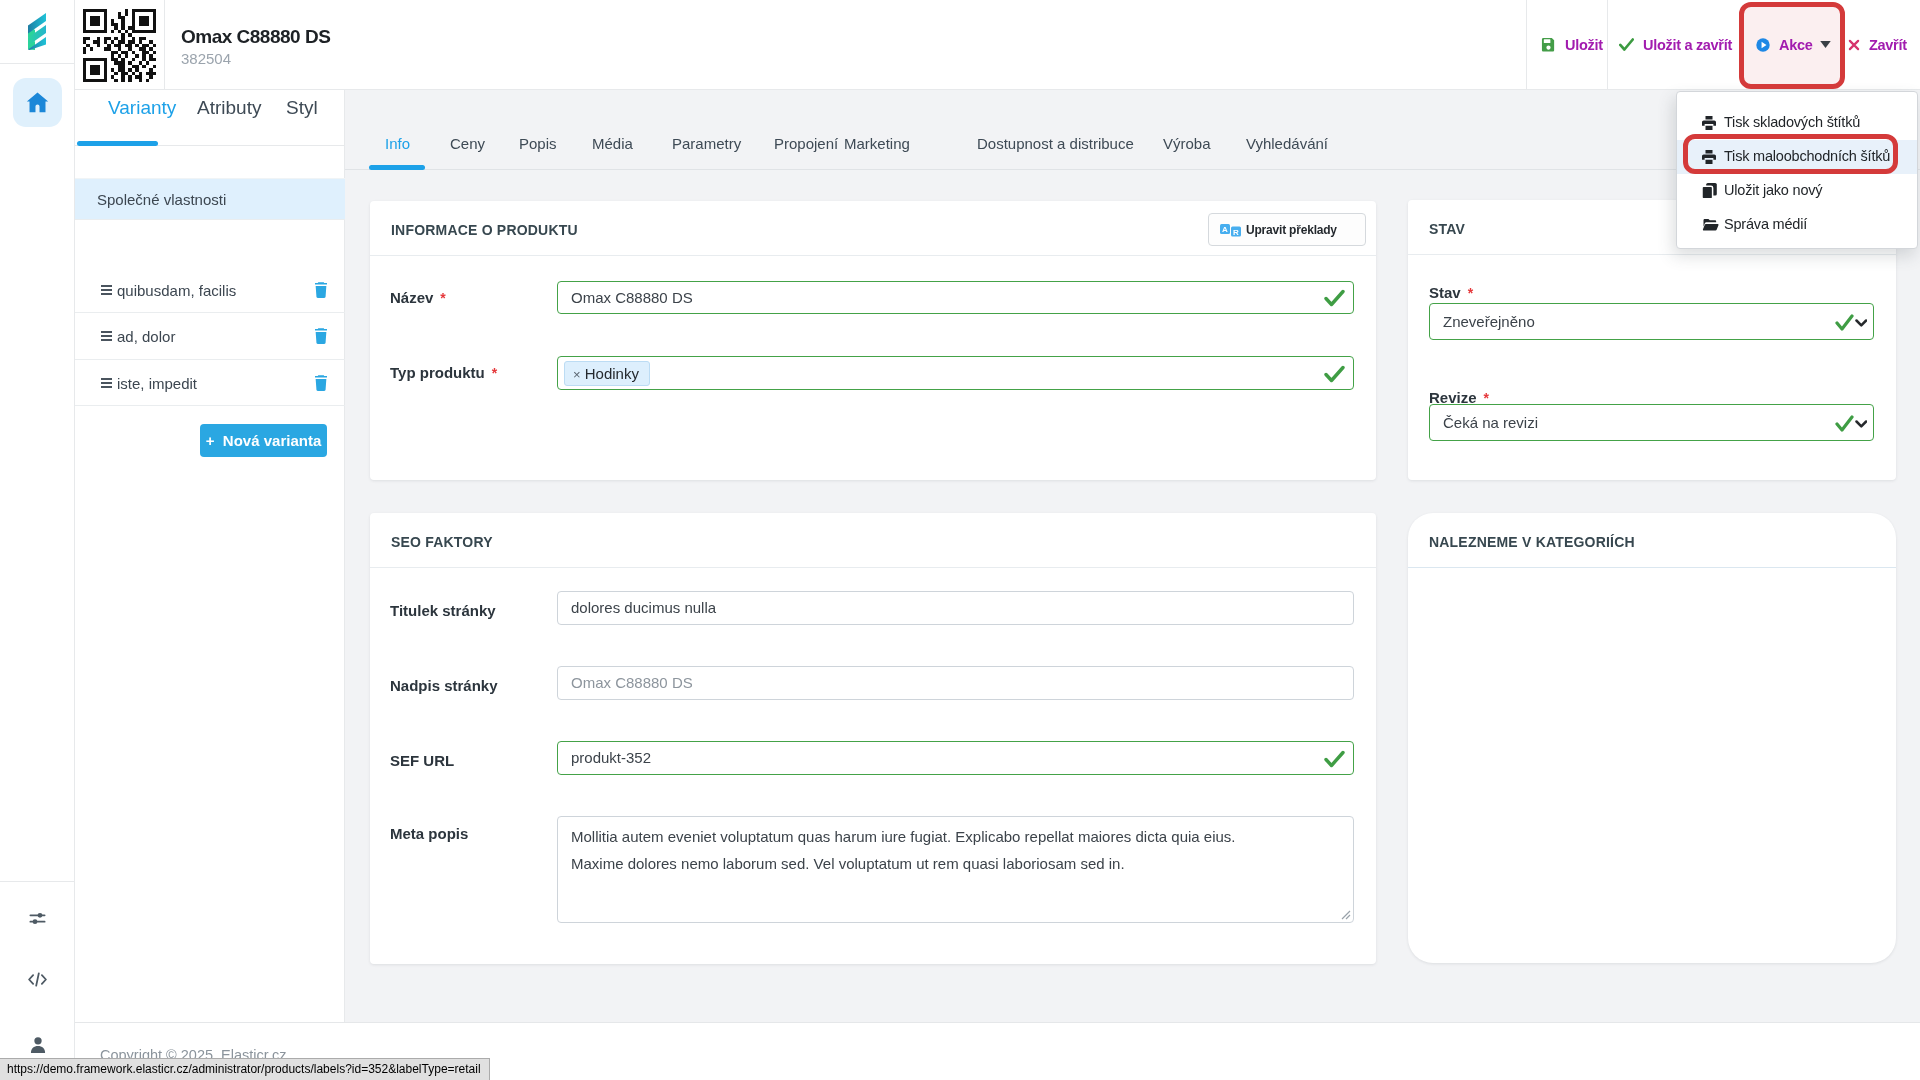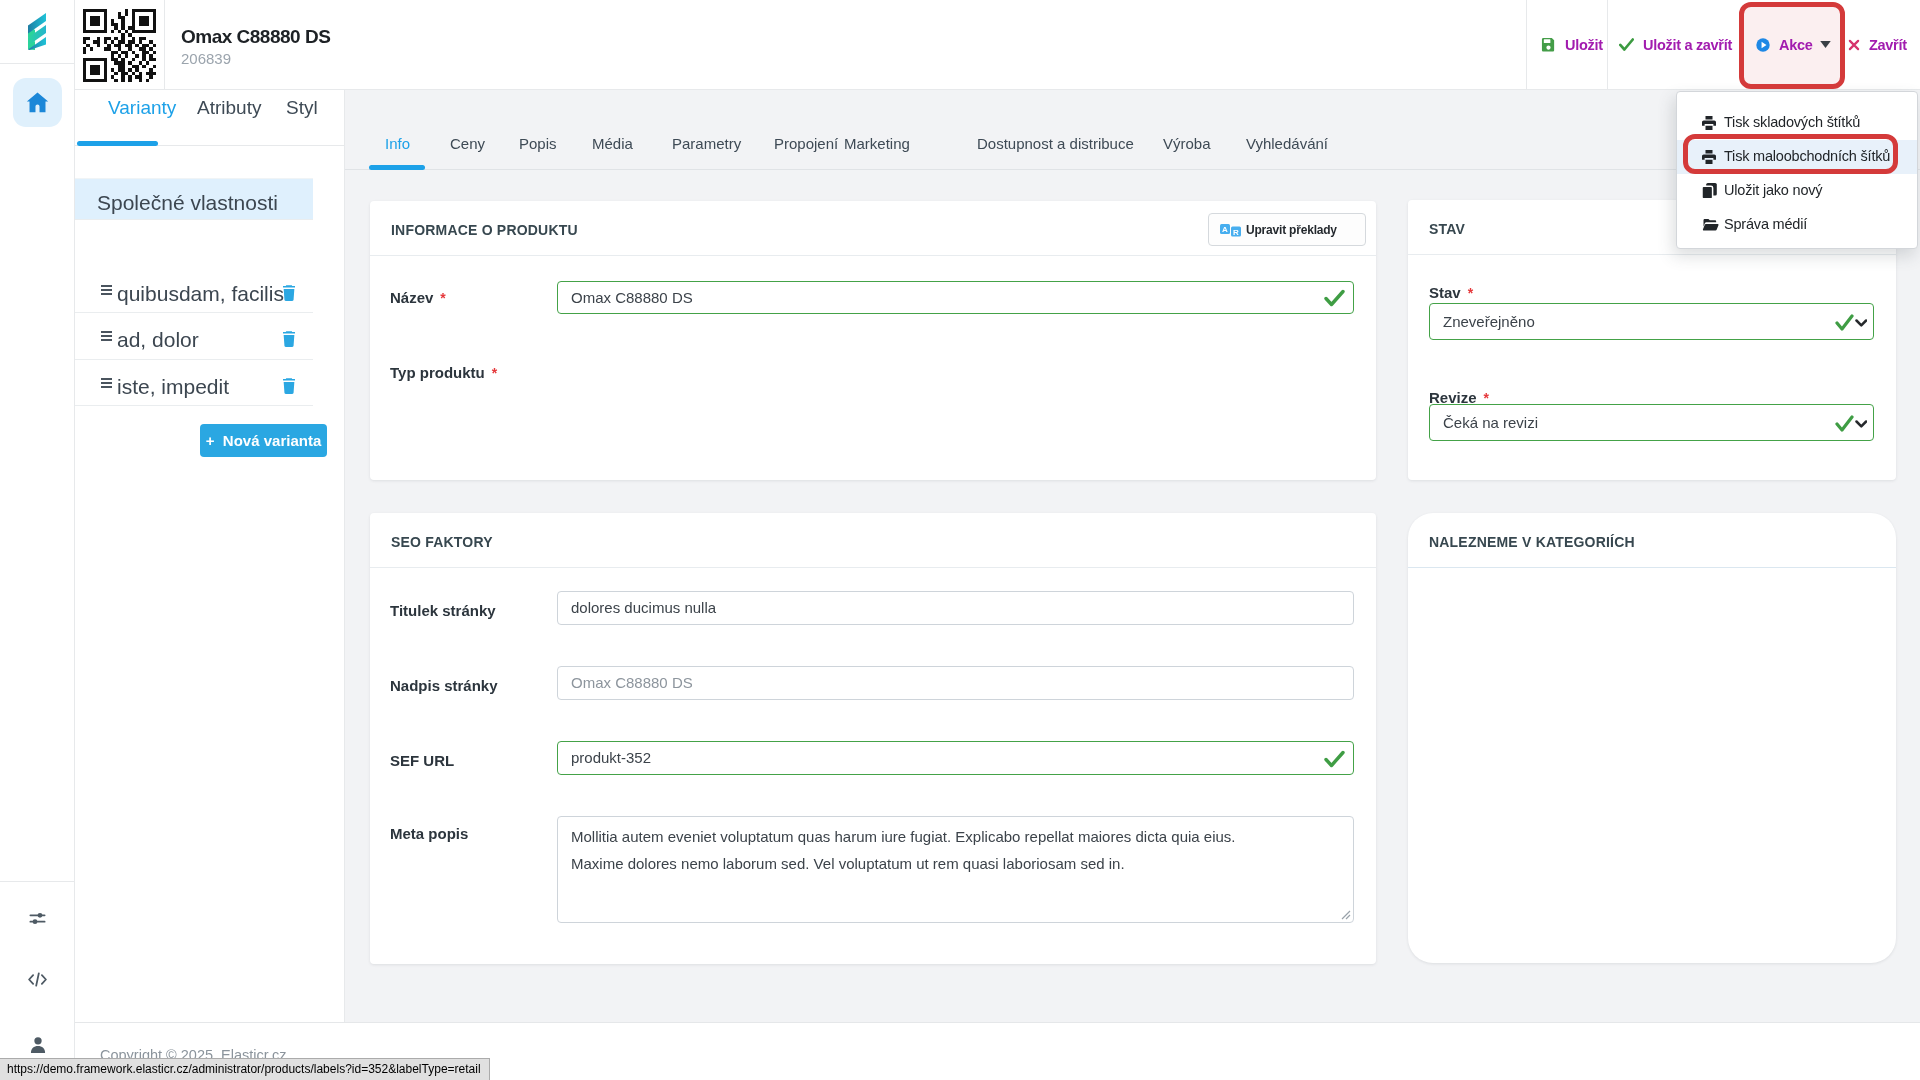--- a/index.html
+++ b/index.html
@@ -26,21 +26,21 @@
 .hbtn svg { margin-right:9px; }
 
 
 .ann { position:absolute; border:5px solid #d43a3a; z-index:40; }
 
 
 #lpanel { position:absolute; left:75px; top:90px; width:270px; height:932px; background:#fff; border-right:1px solid #e7e9eb; z-index:4; }
 #lptabs { position:absolute; left:0; top:0; width:270px; height:56px; border-bottom:1px solid #e7e9eb; }
 .lptab { position:absolute; top:7px; font-size:19px; color:#3e4a55;margin-left:15px; }
 #lpund { position:absolute; left:2px; top:51px; width:81px; height:5px; border-radius:3px; background:#1da1e8; }
-.lrow { position:absolute; left:0; width:238px; border-bottom:1px solid #eaedef; font-size:21px; color:#3c4650; }
+.lrow { position:absolute; left:0; width:270px; border-bottom:1px solid #eaedef; font-size:15px; color:#3c4650; }
 .lrow .txt { position:absolute; left:42px; top:15px; }
 .ham { position:absolute; left:26px; top:18px; width:11px; height:10px; }
 .ham div { height:2px; background:#4a545e; margin-bottom:2px; }
 .trash { position:absolute; right:17px; top:15px; }
 #novabtn { position:absolute; right:17px; top:334px; width:127px; height:33px; background:#2aa7e2; border-radius:4px; color:#fff; font-size:15px; font-weight:bold; text-align:center; line-height:33px; }
 
 
 #main { position:absolute; left:345px; top:90px; width:1575px; height:932px; background:#f2f3f5; }
 #mtabs { position:absolute; left:0; top:0; width:1575px; height:80px; border-bottom:1px solid #e0e3e6; }
 .mtab { position:absolute; top:45px; font-size:15px; color:#3e4a55; }
@@ -102,20 +102,26 @@
       </div>
     </div>
     <div class="flabel" style="left:20px; top:88px;">Název<span class="req">*</span></div>
     <div class="finput ok" style="left:187px; top:80px; width:797px; height:33px;">
         <span class="ival">Omax C88880 DS</span>
       <svg class="bigcheck" style="right:8px; top:7px;" width="21" height="18" viewBox="0 0 21 18">
           <path d="M2 9.5l5.5 6L19 2.5" fill="none" stroke="#3f9d44" stroke-width="3.4" stroke-linecap="round" stroke-linejoin="round"></path>
         </svg>
     </div>
     <div class="flabel" style="left:20px; top:163px;">Typ produktu<span class="req">*</span></div>
+    <div class="finput ok" style="left:187px; top:155px; width:797px; height:34px;">
+      <div style="position:absolute; left:6px; top:4px; height:25px; padding:0 10px 0 8px; background:#ddeffd; border:1px solid #bcdcf4; border-radius:3px; font-size:15px; color:#24292e; line-height:24px;"><span style="color:#5a6570; font-size:13px;">×</span> Hodinky</div>
+      <svg class="bigcheck" style="right:8px; top:8px;" width="21" height="18" viewBox="0 0 21 18">
+          <path d="M2 9.5l5.5 6L19 2.5" fill="none" stroke="#3f9d44" stroke-width="3.4" stroke-linecap="round" stroke-linejoin="round"></path>
+        </svg>
+    </div>
   </div>
 
   <div class="card" style="left:25px; top:423px; width:1006px; height:451px;">
     <div class="chead">
         <span>SEO FAKTORY</span>
       </div>
     <div class="flabel" style="left:20px; top:89px;">Titulek stránky</div>
     <div class="finput" style="left:187px; top:78px; width:797px; height:34px;">
         <span class="ival">dolores ducimus nulla</span>
       </div>
@@ -214,21 +220,21 @@
   <div id="novabtn">+&nbsp;&nbsp;Nová varianta</div>
 </div>
 
 <div id="header">
   <div id="qrcell">
       <svg width="73" height="73" viewBox="0 0 21 21" shape-rendering="crispEdges">
         <path fill="#111" d="M0 0h7v1h-7zM12 0h1v1h-1zM14 0h7v1h-7zM0 1h1v1h-1zM6 1h1v1h-1zM10 1h1v1h-1zM12 1h1v1h-1zM14 1h1v1h-1zM20 1h1v1h-1zM0 2h1v1h-1zM2 2h3v1h-3zM6 2h1v1h-1zM10 2h2v1h-2zM14 2h1v1h-1zM16 2h3v1h-3zM20 2h1v1h-1zM0 3h1v1h-1zM2 3h3v1h-3zM6 3h1v1h-1zM8 3h1v1h-1zM11 3h1v1h-1zM14 3h1v1h-1zM16 3h3v1h-3zM20 3h1v1h-1zM0 4h1v1h-1zM2 4h3v1h-3zM6 4h1v1h-1zM8 4h2v1h-2zM11 4h1v1h-1zM14 4h1v1h-1zM16 4h3v1h-3zM20 4h1v1h-1zM0 5h1v1h-1zM6 5h1v1h-1zM9 5h1v1h-1zM11 5h1v1h-1zM13 5h2v1h-2zM20 5h1v1h-1zM0 6h7v1h-7zM8 6h1v1h-1zM10 6h1v1h-1zM12 6h1v1h-1zM14 6h7v1h-7zM11 7h1v1h-1zM13 7h1v1h-1zM0 8h2v1h-2zM4 8h1v1h-1zM6 8h2v1h-2zM9 8h1v1h-1zM11 8h1v1h-1zM14 8h1v1h-1zM16 8h2v1h-2zM0 9h1v1h-1zM3 9h2v1h-2zM6 9h1v1h-1zM8 9h1v1h-1zM10 9h2v1h-2zM13 9h2v1h-2zM16 9h1v1h-1zM19 9h1v1h-1zM1 10h1v1h-1zM4 10h1v1h-1zM7 10h1v1h-1zM9 10h2v1h-2zM12 10h2v1h-2zM15 10h1v1h-1zM17 10h2v1h-2zM20 10h1v1h-1zM0 11h1v1h-1zM2 11h1v1h-1zM6 11h2v1h-2zM10 11h1v1h-1zM13 11h1v1h-1zM16 11h2v1h-2zM19 11h1v1h-1zM0 12h1v1h-1zM8 12h2v1h-2zM11 12h2v1h-2zM14 12h1v1h-1zM17 12h2v1h-2zM20 12h1v1h-1zM8 13h1v1h-1zM10 13h1v1h-1zM12 13h1v1h-1zM15 13h1v1h-1zM17 13h1v1h-1zM19 13h1v1h-1zM0 14h7v1h-7zM8 14h2v1h-2zM11 14h1v1h-1zM14 14h1v1h-1zM17 14h1v1h-1zM19 14h2v1h-2zM0 15h1v1h-1zM6 15h1v1h-1zM9 15h3v1h-3zM13 15h1v1h-1zM16 15h1v1h-1zM18 15h1v1h-1zM0 16h1v1h-1zM2 16h3v1h-3zM6 16h1v1h-1zM10 16h2v1h-2zM14 16h2v1h-2zM17 16h1v1h-1zM20 16h1v1h-1zM0 17h1v1h-1zM2 17h3v1h-3zM6 17h1v1h-1zM8 17h1v1h-1zM10 17h2v1h-2zM13 17h1v1h-1zM15 17h1v1h-1zM19 17h1v1h-1zM0 18h1v1h-1zM2 18h3v1h-3zM6 18h1v1h-1zM9 18h1v1h-1zM11 18h2v1h-2zM14 18h1v1h-1zM16 18h1v1h-1zM18 18h3v1h-3zM0 19h1v1h-1zM6 19h1v1h-1zM8 19h1v1h-1zM11 19h1v1h-1zM13 19h1v1h-1zM15 19h2v1h-2zM19 19h1v1h-1zM0 20h7v1h-7zM9 20h1v1h-1zM11 20h1v1h-1zM13 20h1v1h-1zM16 20h1v1h-1zM18 20h1v1h-1z"></path>
       </svg>
     </div>
   <div id="ptitle">Omax C88880 DS</div>
-  <div id="psub">206839</div>
+  <div id="psub">382504</div>
   <div class="hsep" style="left:1451px;"></div>
     <div style="position:absolute; left:1667px; top:5px; width:100px; height:80px; background:#fbeff0;"></div>
   <div class="hsep" style="left:1532px;"></div>
   <div class="hbtn" style="left:1466px;"><svg width="15" height="15" viewBox="0 0 448 512">
         <path fill="#449d48" d="M48 32h289l79 79v337c0 27-21 48-48 48H48c-27 0-48-21-48-48V80c0-27 21-48 48-48zm176 400c40 0 72-32 72-72s-32-72-72-72-72 32-72 72 32 72 72 72zM64 96v96c0 9 7 16 16 16h192c9 0 16-7 16-16V96c0-9-7-16-16-16H80c-9 0-16 7-16 16z"></path>
       </svg>Uložit</div>
   <div class="hbtn" style="left:1544px;"><svg width="15" height="13" viewBox="0 0 18 15">
         <path d="M1.5 8l5 5.5L16.5 1.5" fill="none" stroke="#3c9b41" stroke-width="3.2" stroke-linecap="round" stroke-linejoin="round"></path>
       </svg>Uložit a zavřít</div>
   <div class="hbtn" style="left:1681px;"><svg width="14" height="14" viewBox="0 0 24 24">

